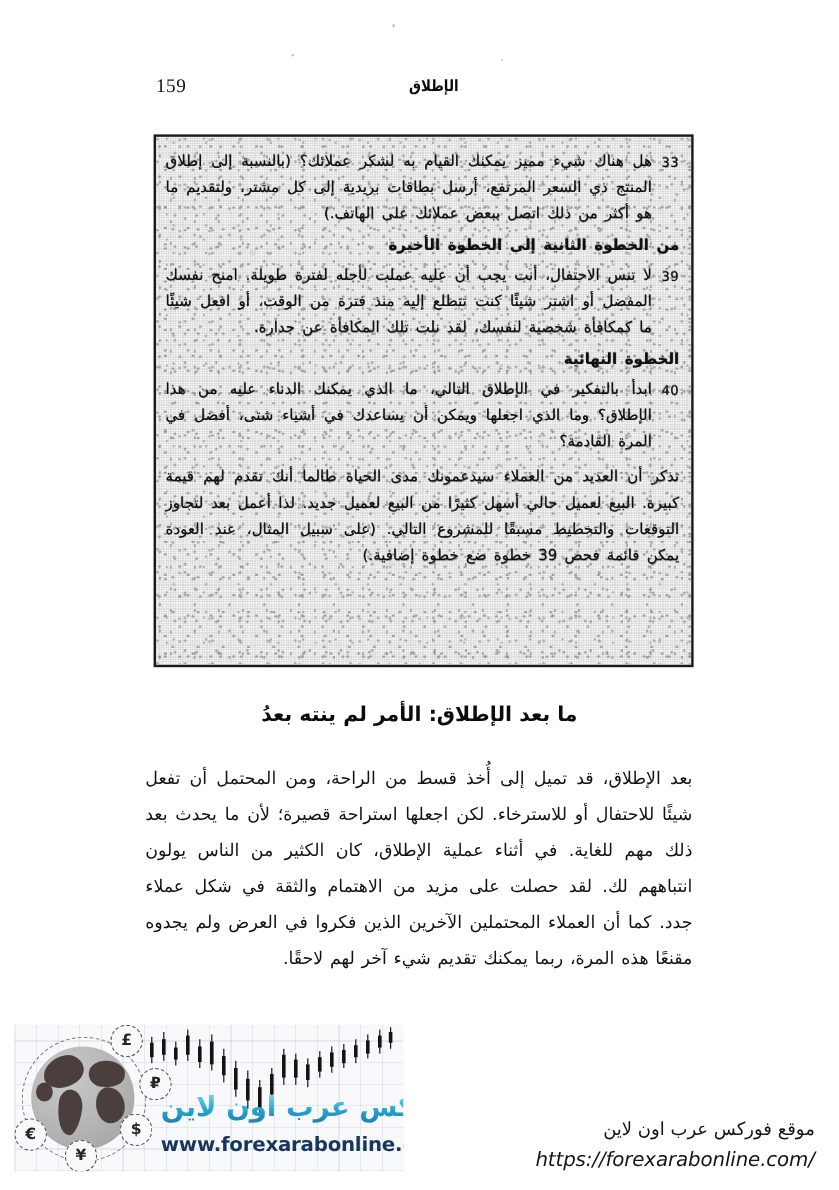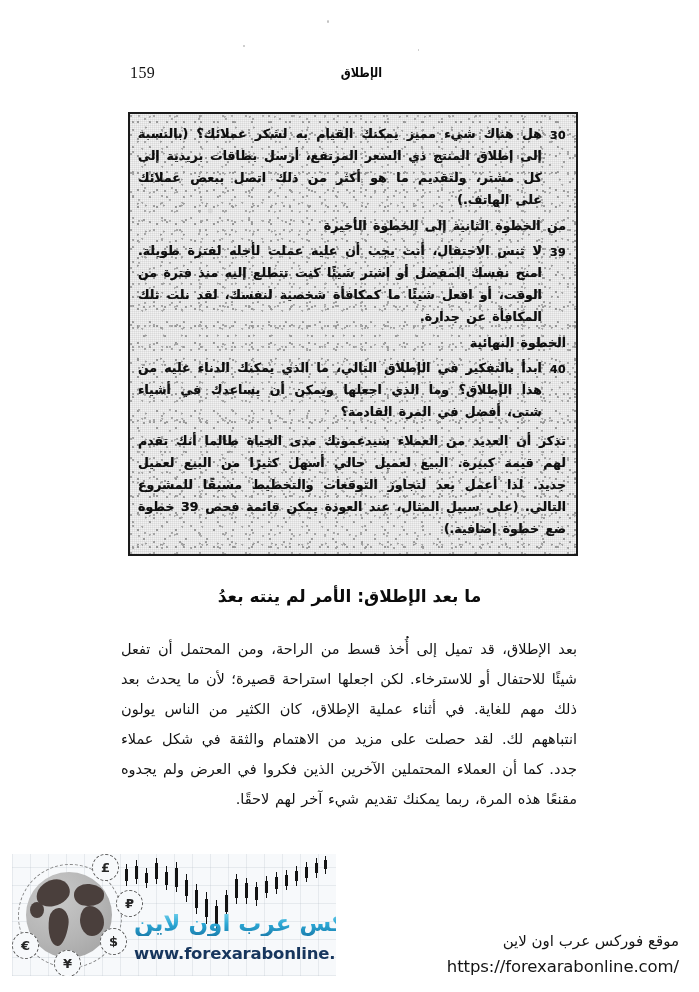--- a/index.html
+++ b/index.html
@@ -104,21 +104,20 @@
     position: relative;
     font-size: 12.5px;
     line-height: 22px;
     color: #1c1c1c;
     text-align: justify;
     letter-spacing: 0.4px;
     word-spacing: 2px;
     filter: contrast(165%) blur(0.35px);
     opacity: .93;
     text-shadow: 0.4px 0.3px 0 rgba(0,0,0,.35), -0.3px -0.4px 0 rgba(120,120,120,.5);
-    font-weight: bold;
   }
   .scan-sub {
     font-weight: bold;
     text-align: right;
     margin-top: 4px;
   }
   .scan-li {
     display: flex;
     flex-direction: row;
     gap: 8px;
@@ -288,39 +287,40 @@
   }
   .credit-ar {
     font-size: 15px;
     color: #141414;
   }
   .credit-url {
     font-size: 16.5px;
     color: #141414;
     direction: ltr;
     letter-spacing: -0.1px;
+    font-style: italic;
   }
 </style>
 </head>
 <body>
 
 <div class="running-head">
   <div class="folio">159</div>
   <div class="head-title">الإطلاق</div>
 </div>
 <div class="speck" style="left:327px;top:20px;width:2px;height:3px;"></div>
 <div class="speck" style="left:243px;top:45px;width:2px;height:2px;"></div>
 <div class="speck" style="left:418px;top:49px;width:1px;height:2px;"></div>
 
 <div class="scan-box">
   <div class="scan-noise"></div>
   <div class="scan-inner">
 
     <div class="scan-li">
-      <span class="num scan-line">30</span>
+      <span class="num scan-line">33</span>
       <span class="txt scan-line">هل هناك شيء مميز يمكنك القيام به لشكر عملائك؟ (بالنسبة إلى إطلاق المنتج ذي السعر المرتفع، أرسل بطاقات بريدية إلى كل مشتر، ولتقديم ما هو أكثر من ذلك اتصل ببعض عملائك على الهاتف.)</span>
     </div>
 
     <div class="scan-line scan-sub">من الخطوة الثانية إلى الخطوة الأخيرة</div>
 
     <div class="scan-li">
       <span class="num scan-line">39</span>
       <span class="txt scan-line">لا تنس الاحتفال، أنت يجب أن عليه عملت لأجله لفترة طويلة. امنح نفسك المفضل أو اشتر شيئًا كنت تتطلع إليه منذ فترة من الوقت، أو افعل شيئًا ما كمكافأة شخصية لنفسك، لقد نلت تلك المكافأة عن جدارة.</span>
     </div>
 

